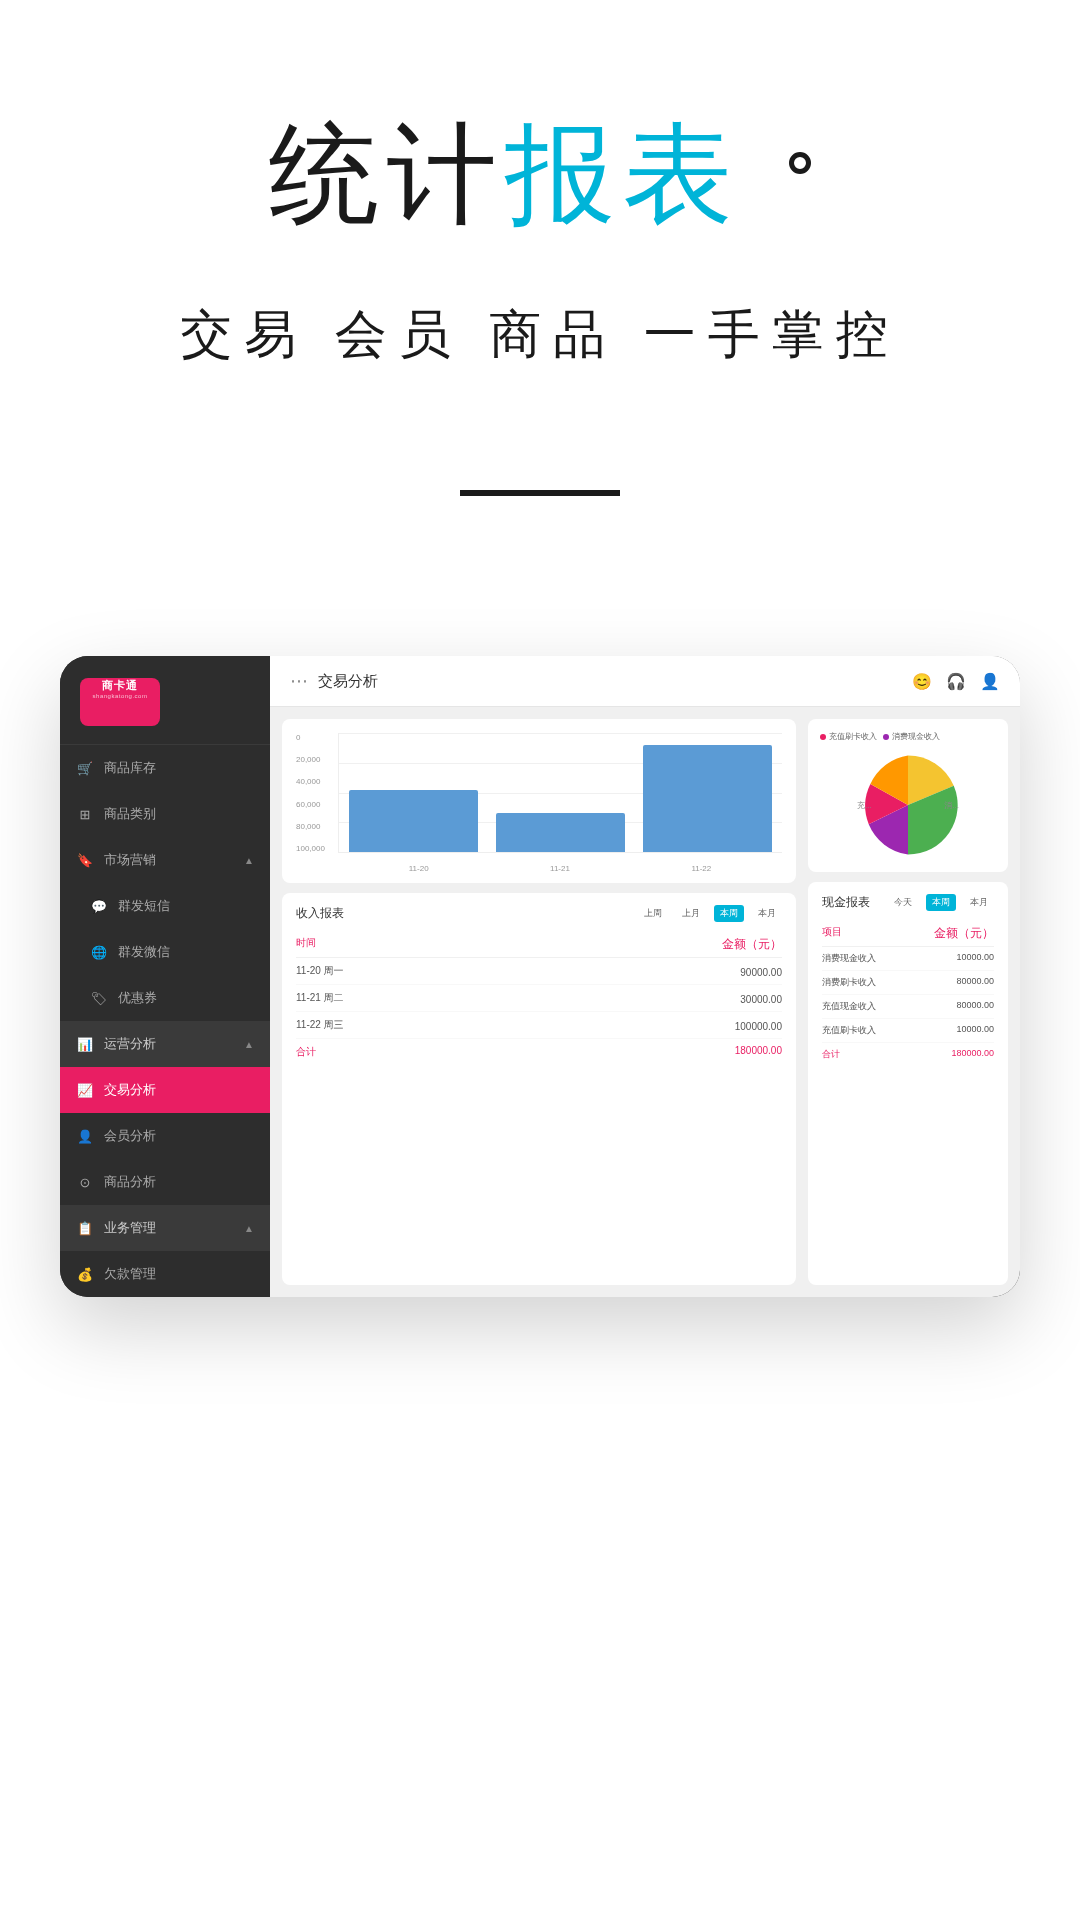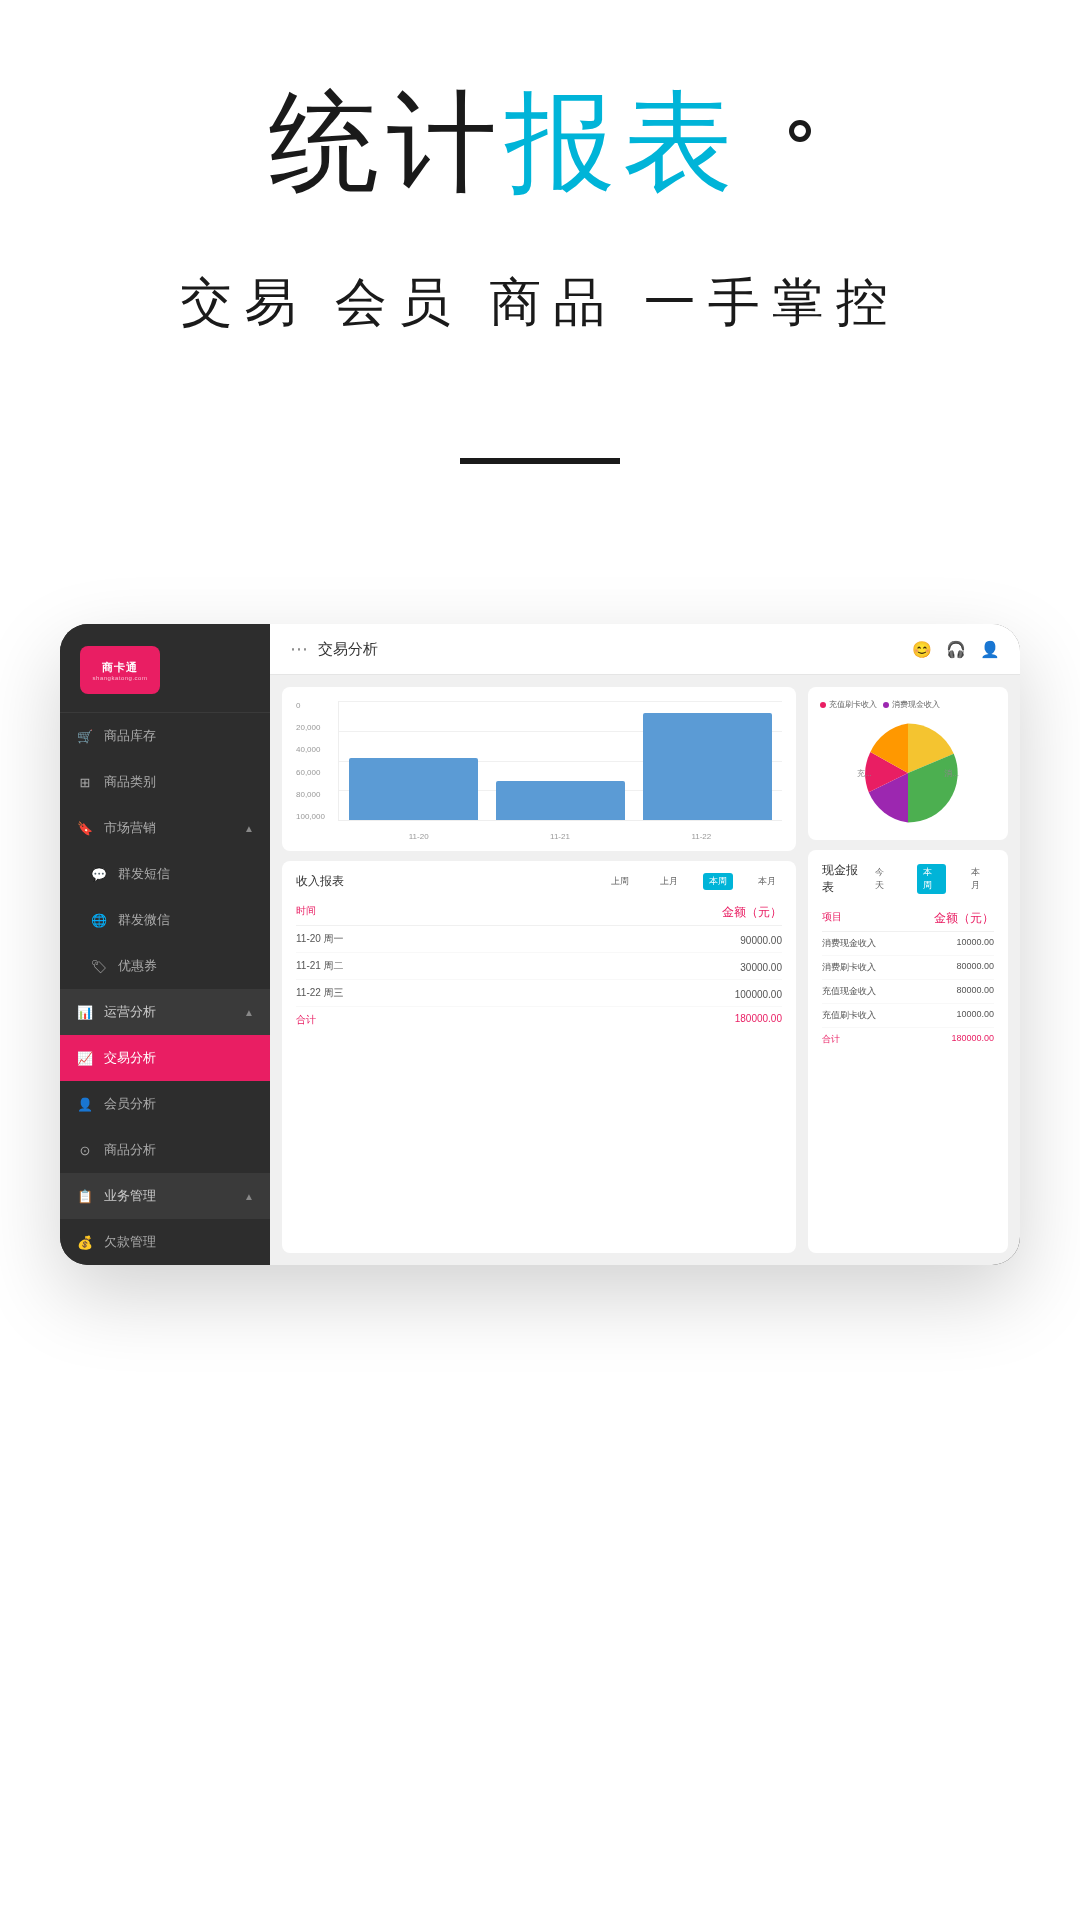--- a/index.html
+++ b/index.html
@@ -7,21 +7,21 @@
       width: 1080px;
       min-height: 1920px;
       background: #ffffff;
       font-family: -apple-system, 'PingFang SC', 'Microsoft YaHei', sans-serif;
       overflow-x: hidden;
     }
 
     
     .hero {
       text-align: center;
-      padding-top: 76px;
+      padding-top: 108px;
       padding-bottom: 60px;
     }
     .hero-title {
       font-size: 110px;
       font-weight: 300;
       letter-spacing: 8px;
       line-height: 1.2;
       color: #1a1a1a;
     }
     .hero-title .highlight {
@@ -79,21 +79,20 @@
       border-bottom: 1px solid #3a3a3a;
     }
     .logo-box {
       width: 80px;
       height: 48px;
       background: #e91e63;
       border-radius: 8px;
       display: flex;
       flex-direction: column;
       align-items: center;
-      justify-content: center;
     }
     .logo-text-cn {
       color: #fff;
       font-size: 11px;
       font-weight: bold;
       letter-spacing: 1px;
     }
     .logo-text-en {
       color: rgba(255,255,255,0.7);
       font-size: 6px;
@@ -284,21 +283,21 @@
       justify-content: space-between;
       margin-bottom: 10px;
     }
     .card-title {
       font-size: 12px;
       color: #333;
       font-weight: 500;
     }
     .tab-group {
       display: flex;
-      gap: 19px;
+      gap: 8px;
     }
     .tab-btn {
       padding: 2px 6px;
       font-size: 9px;
       border-radius: 3px;
       cursor: pointer;
       color: #666;
       background: transparent;
     }
     .tab-btn.active {

